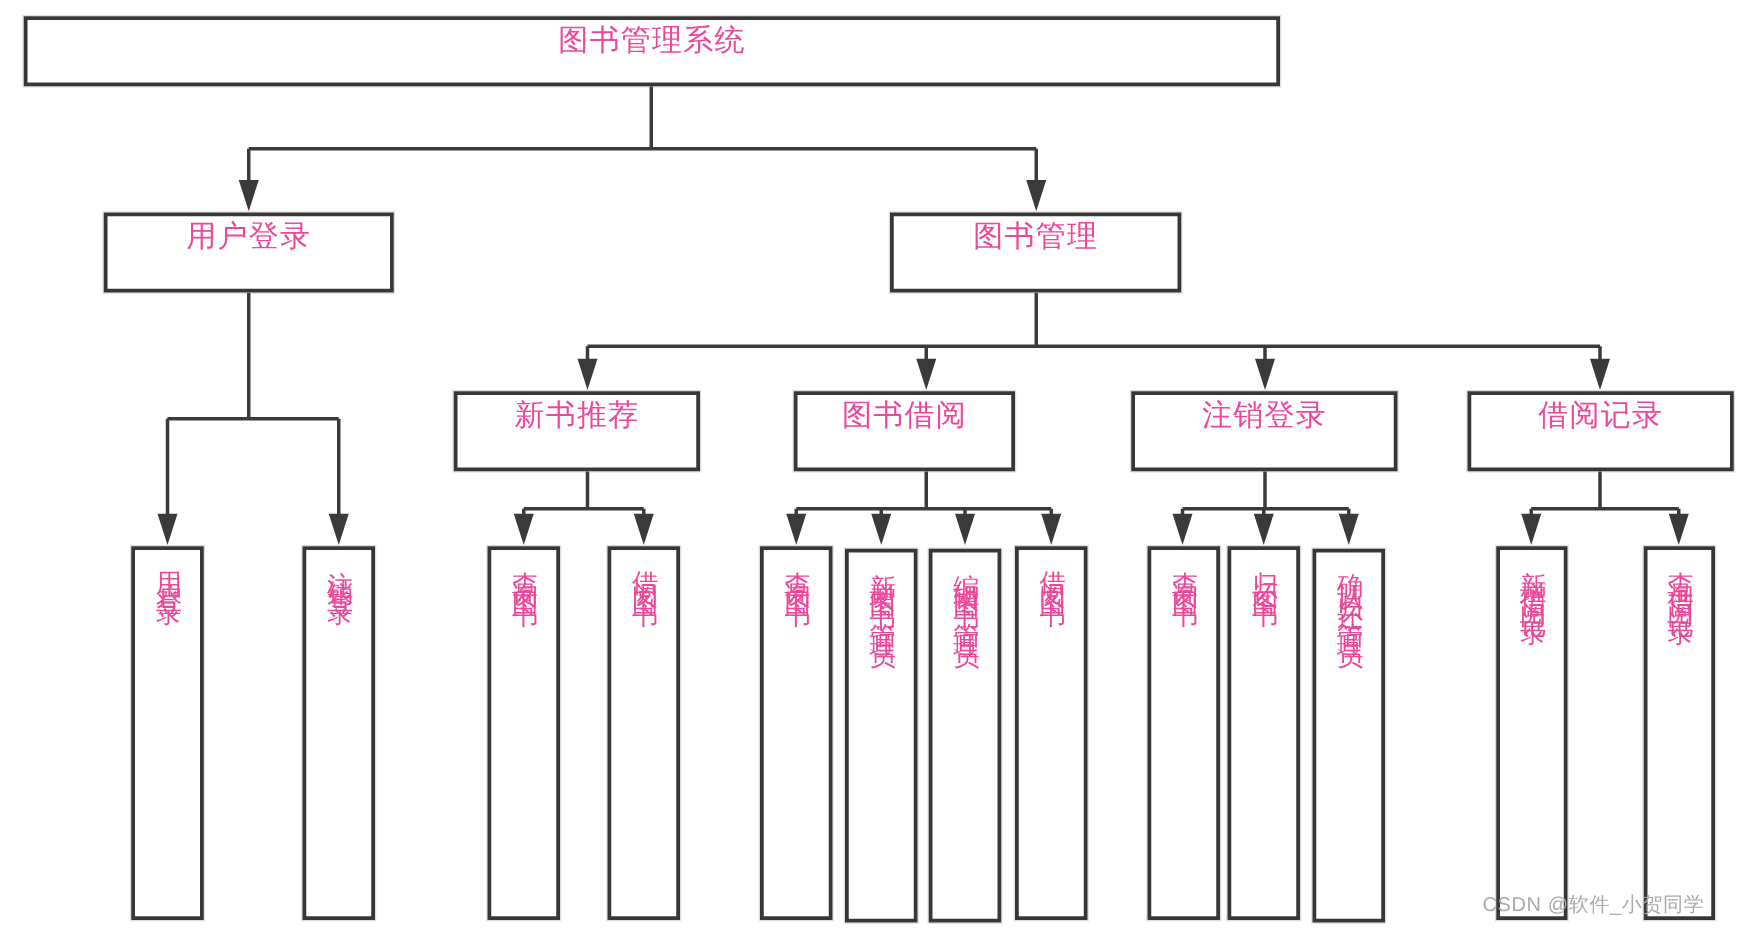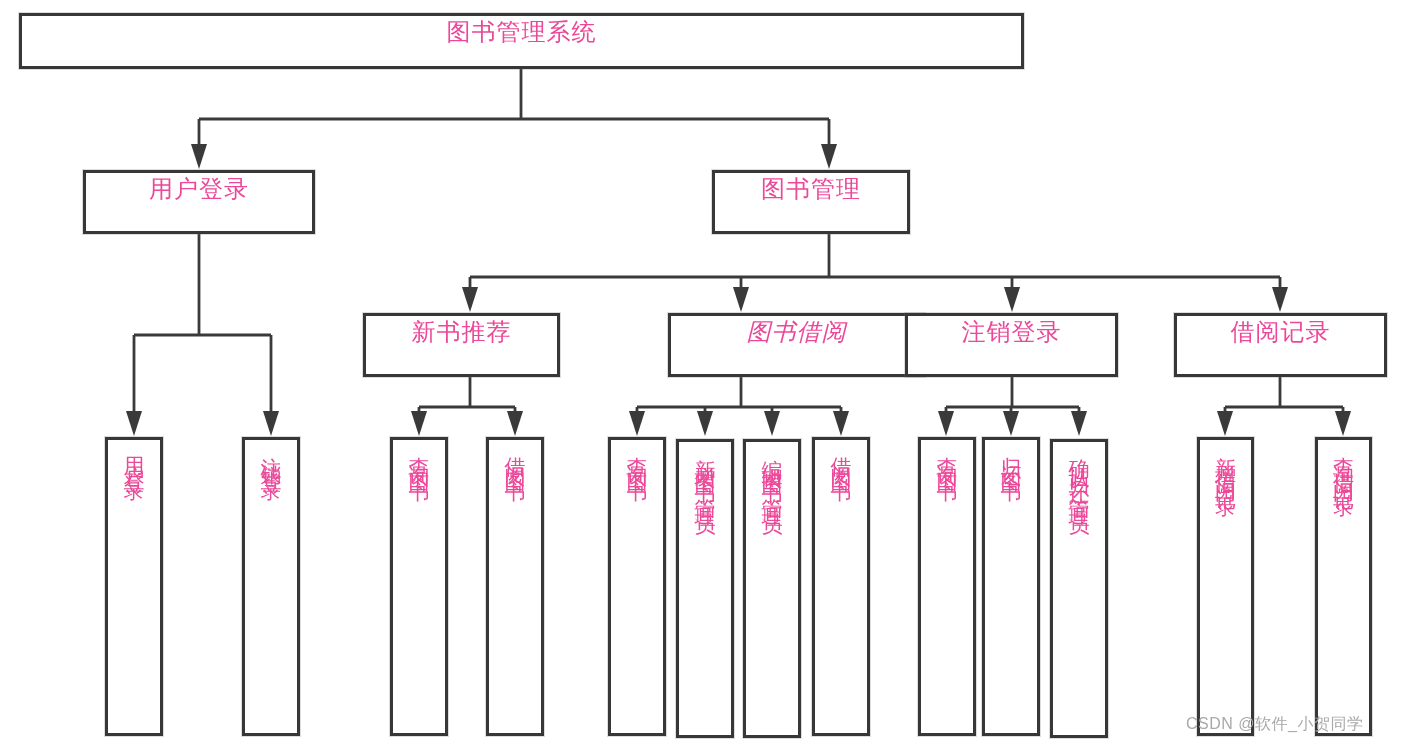--- a/index.html
+++ b/index.html
@@ -122,28 +122,28 @@
     </g>
   </svg>
 
   <div class="node" style="left:19px; top:13px; width:1005px; height:56px;">
     <span>图书管理系统</span>
   </div>
 
   <div class="node" style="left:83px; top:170px; width:232px; height:64px;">
     <span>用户登录</span>
   </div>
-  <div class="node" style="left:712px; top:170px; width:198px; height:64px;">
+  <div class="node" style="left:712px; top:170px; width:233px; height:64px;">
     <span>图书管理</span>
   </div>
 
   <div class="node" style="left:363px; top:313px; width:197px; height:64px;">
     <span>新书推荐</span>
   </div>
-  <div class="node" style="left:668px; top:313px; width:257px; height:64px;font-style:italic;">
+  <div class="node" style="left:635px; top:313px; width:177px; height:64px;">
     <span>图书借阅</span>
   </div>
   <div class="node" style="left:905px; top:313px; width:213px; height:64px;">
     <span>注销登录</span>
   </div>
   <div class="node" style="left:1174px; top:313px; width:213px; height:64px;">
     <span>借阅记录</span>
   </div>
 
   <div class="node leaf" style="left:105px; top:437px; width:58px; height:299px;">

